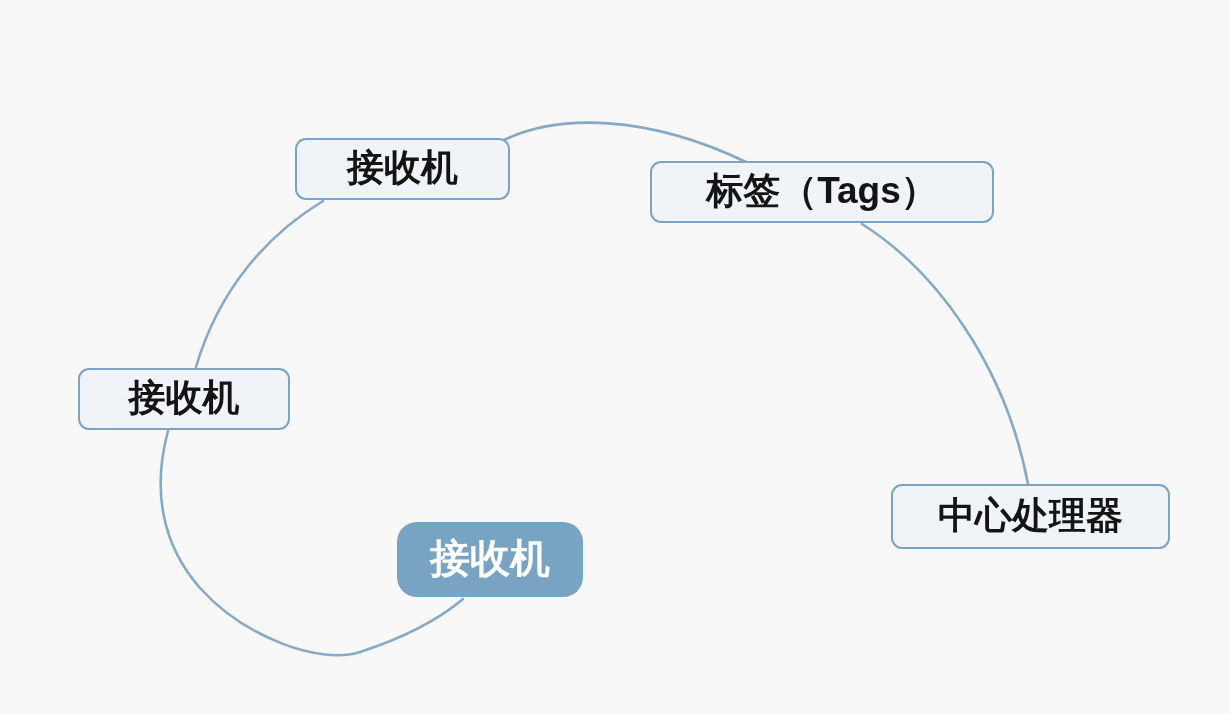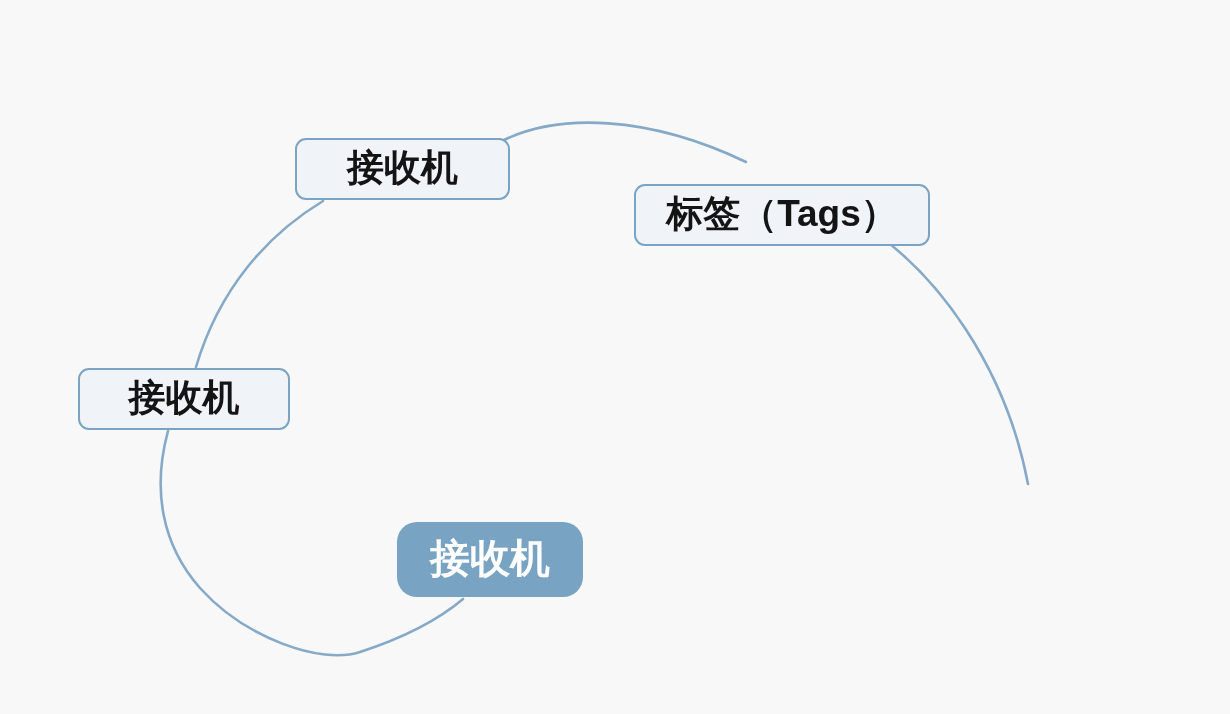--- a/index.html
+++ b/index.html
@@ -68,26 +68,29 @@
     <path d="M 502,141 C 558,113 648,115 746,162"></path>
     <path d="M 862,224 C 938,272 1006,368 1028,484"></path>
     <path d="M 323,201 C 267,235 219,289 196,367"></path>
     <path d="M 168,431 C 152,490 162,545 200,588 C 245,638 321,665 360,652 C 400,639 437,621 463,599"></path>
   </svg>
 
   <div class="node outline" style="left:295px; top:138px; width:215px; height:62px;">
     <span class="label">接收机</span>
   </div>
 
-  <div class="node outline" style="left:634px; top:161px; width:296px; height:62px;margin-top:23px;">
+  <div class="node outline" style="left:650px; top:161px; width:344px; height:62px;">
     <span class="label">标签（Tags）</span>
   </div>
 
   <div class="node outline" style="left:78px; top:368px; width:212px; height:62px;">
     <span class="label">接收机</span>
   </div>
 
   <div class="node filled" style="left:397px; top:522px; width:186px; height:75px;">
     <span class="label">接收机</span>
   </div>
 
+  <div class="node outline" style="left:891px; top:484px; width:279px; height:65px;">
+    <span class="label">中心处理器</span>
+  </div>
 
 </div>
 
 </body></html>

